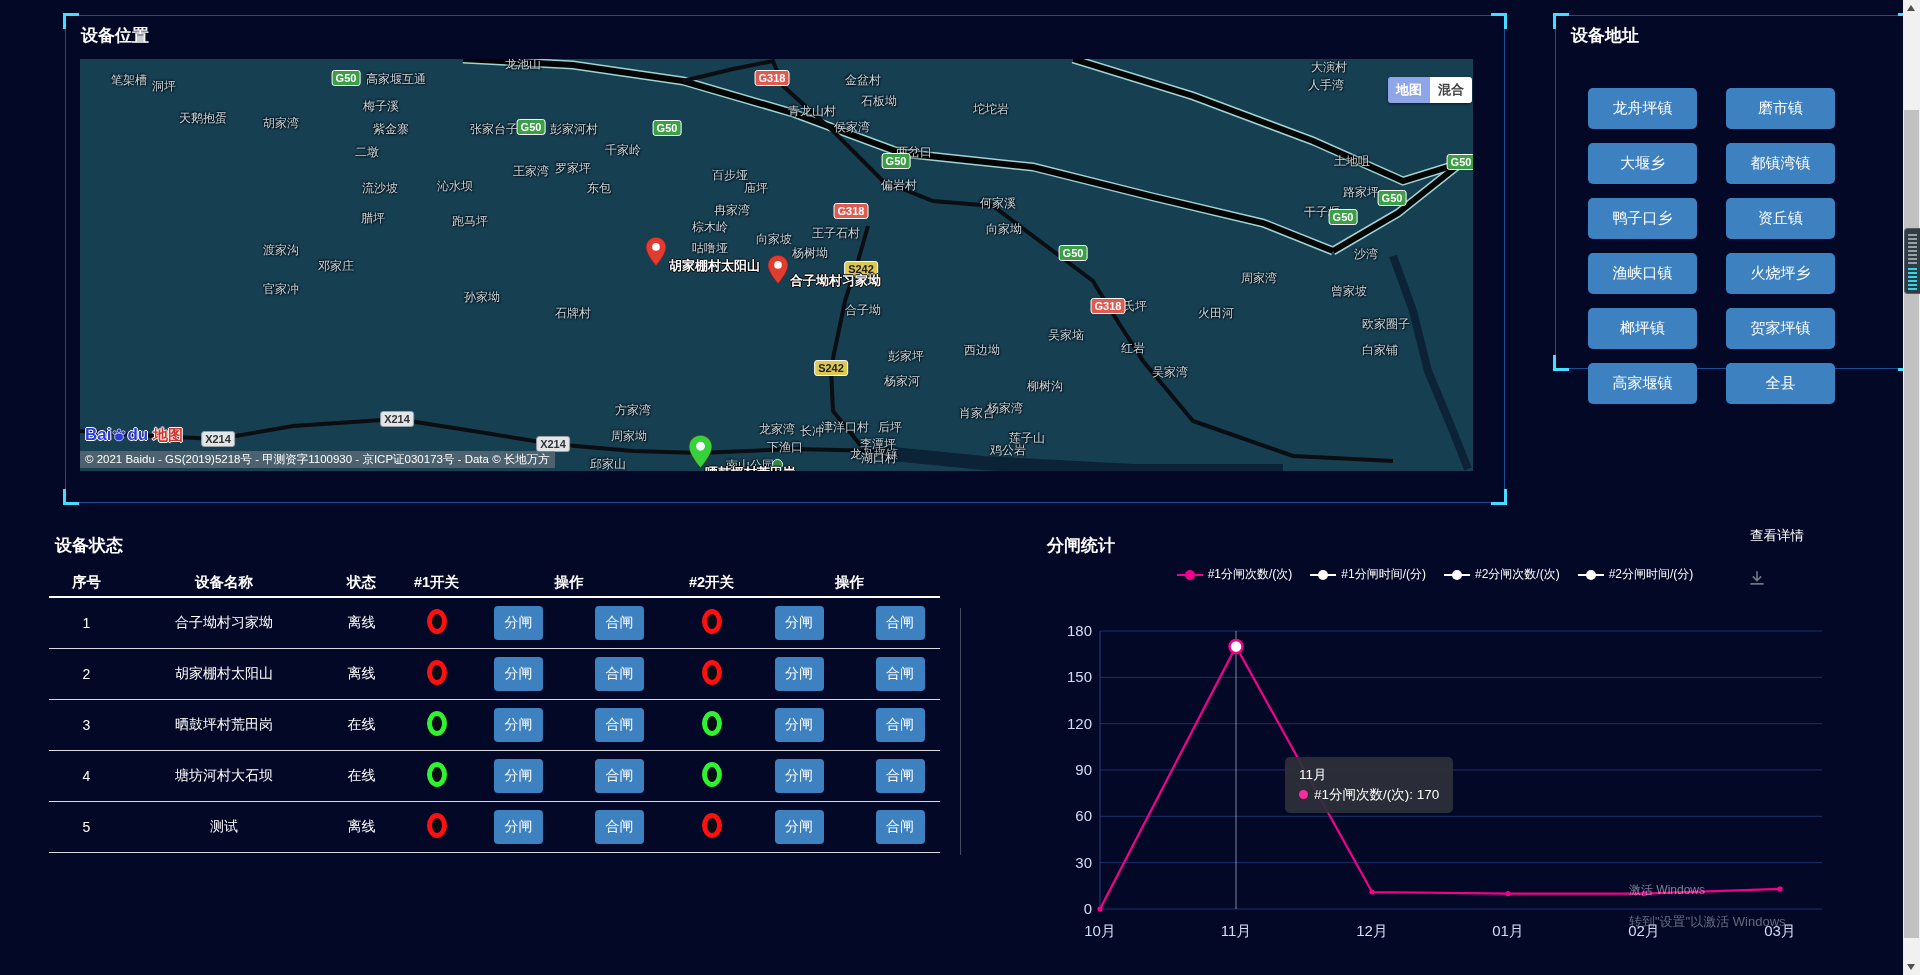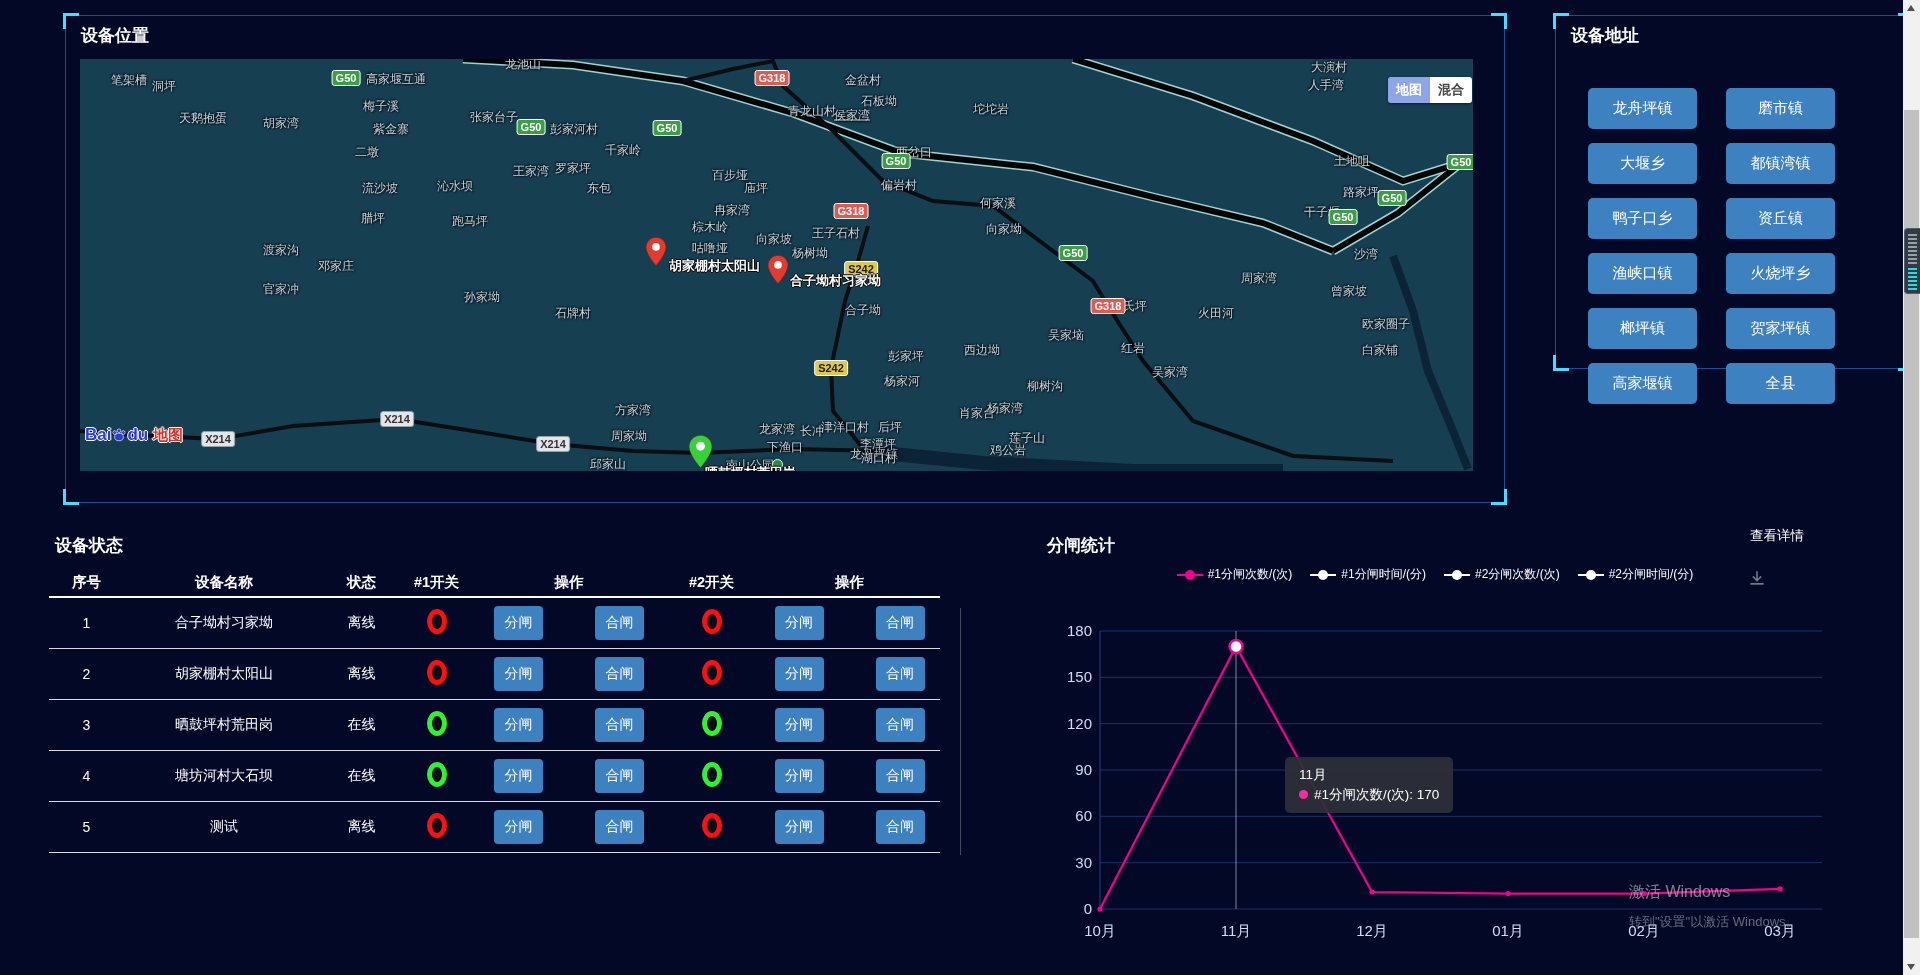--- a/index.html
+++ b/index.html
@@ -72,21 +72,21 @@
   .lg-item { display:flex; align-items:center; gap:5px; }
   .lg-mark { position:relative; width:26px; height:10px; }
   .lg-line { position:absolute; left:0; top:4px; width:26px; height:2px; }
   .lg-dot { position:absolute; left:8px; top:0; width:10px; height:10px; border-radius:50%; }
   #detail-link { position:absolute; left:1750px; top:527px; font-size:13.5px; color:#fff; cursor:pointer; }
   #dl-icon { position:absolute; left:1747px; top:568px; color:#70747e; }
   #tooltip { position:absolute; left:1285px; top:757px; background:rgba(46,48,56,.92);
     border-radius:5px; padding:8px 14px; font-size:13.5px; line-height:20px; white-space:nowrap; }
   #tooltip .tt-dot { display:inline-block; width:9px; height:9px; border-radius:50%;
     background:#ff2a9d; margin-right:6px; }
-  #wm1 { position:absolute; left:1629px; top:882px; font-size:16px; color:rgba(205,208,216,.6); }
+  #wm1 { position:absolute; left:1629px; top:882px; font-size:12px; color:rgba(205,208,216,.6); }
   #wm2 { position:absolute; left:1629px; top:913px; font-size:13px; color:rgba(205,208,216,.48); }
   #tbl-divider { position:absolute; left:960px; top:608px; width:1px; height:247px;
     background:rgba(220,228,236,.3); }
 
   
   #scrollbar { position:absolute; right:0; top:0; width:17px; height:975px; background:#f1f1f1; }
   #sb-thumb { position:absolute; left:1px; top:110px; width:15px; height:828px; background:#c1c1c1; }
   .sb-arrow { position:absolute; left:4px; width:0; height:0; border-left:4.5px solid transparent;
     border-right:4.5px solid transparent; }
   .sb-up { top:5px; border-bottom:6px solid #505050; }
@@ -133,39 +133,39 @@
         <span class="map-label" style="left: 301px; top: 47px;">梅子溪</span>
         <span class="map-label" style="left: 311px; top: 70px;">紫金寨</span>
         <span class="map-label" style="left: 287px; top: 93px;">二墩</span>
         <span class="map-label" style="left: 300px; top: 129px;">流沙坡</span>
         <span class="map-label" style="left: 293px; top: 159px;">腊坪</span>
         <span class="map-label" style="left: 201px; top: 191px;">渡家沟</span>
         <span class="map-label" style="left: 256px; top: 207px;">邓家庄</span>
         <span class="map-label" style="left: 201px; top: 230px;">官家冲</span>
         <span class="map-label" style="left: 375px; top: 127px;">沁水坝</span>
         <span class="map-label" style="left: 390px; top: 162px;">跑马坪</span>
-        <span class="map-label" style="left: 414px; top: 58px;">张家台子</span>
+        <span class="map-label" style="left: 414px; top: 70px;">张家台子</span>
         <span class="map-label" style="left: 494px; top: 70px;">彭家河村</span>
         <span class="map-label" style="left: 543px; top: 91px;">千家岭</span>
         <span class="map-label" style="left: 451px; top: 112px;">王家湾</span>
         <span class="map-label" style="left: 493px; top: 109px;">罗家坪</span>
         <span class="map-label" style="left: 519px; top: 129px;">东包</span>
         <span class="map-label" style="left: 650px; top: 116px;">百步垭</span>
         <span class="map-label" style="left: 652px; top: 151px;">冉家湾</span>
         <span class="map-label" style="left: 630px; top: 168px;">棕木岭</span>
         <span class="map-label" style="left: 630px; top: 189px;">咕噜垭</span>
         <span class="map-label" style="left: 694px; top: 180px; text-align: right;">向家坡</span>
         <span class="map-label" style="left: 676px; top: 129px;">庙坪</span>
         <span class="map-label" style="left: 402px; top: 238px;">孙家坳</span>
         <span class="map-label" style="left: 443px; top: 5px;">龙池山</span>
         <span class="map-label" style="left: 316px; top: 20px;">高家堰互通</span>
         <span class="map-label" style="left: 783px; top: 21px;">金盆村</span>
         <span class="map-label" style="left: 799px; top: 42px;">石板坳</span>
         <span class="map-label" style="left: 732px; top: 52px;">青龙山村</span>
-        <span class="map-label" style="left: 772px; top: 56px; text-decoration: underline;">侯家湾</span>
+        <span class="map-label" style="left: 772px; top: 68px;">侯家湾</span>
         <span class="map-label" style="left: 911px; top: 50px;">坨坨岩</span>
         <span class="map-label" style="left: 834px; top: 93px;">两岔口</span>
         <span class="map-label" style="left: 819px; top: 126px;">偏岩村</span>
         <span class="map-label" style="left: 918px; top: 144px;">何家溪</span>
         <span class="map-label" style="left: 924px; top: 170px;">向家坳</span>
         <span class="map-label" style="left: 756px; top: 174px;">王子石村</span>
         <span class="map-label" style="left: 1246px; top: 26px;">人手湾</span>
         <span class="map-label" style="left: 1249px; top: 8px; text-align: right;">大演村</span>
         <span class="map-label" style="left: 1272px; top: 102px;">土地咀</span>
         <span class="map-label" style="left: 1281px; top: 133px;">路家坪</span>
@@ -245,20 +245,21 @@
       <span class="mt sel">地图</span>
       <span class="mt unsel">混合</span>
     </div>
 
     <div id="baidu-logo"><span>Bai</span><svg width="16" height="15" viewBox="0 0 24 24" style="vertical-align:-2px">
           <ellipse cx="12" cy="16" rx="7" ry="6" fill="#2b3bdb" stroke="#fff"></ellipse>
           <circle cx="5" cy="9" r="3" fill="#2b3bdb" stroke="#fff"></circle>
           <circle cx="12" cy="6" r="3" fill="#2b3bdb" stroke="#fff"></circle>
           <circle cx="19" cy="9" r="3" fill="#2b3bdb" stroke="#fff"></circle>
         </svg><span>du</span> <span class="ditu">地图</span></div>
+    <div id="map-copyright">© 2021 Baidu - GS(2019)5218号 - 甲测资字1100930 - 京ICP证030173号 - Data © 长地万方</div>
   </div>
 </div>
 
 <div class="panel" style="left:1523px; top:15px; width:357px; height:354px;text-decoration:underline;">
   <span class="corner tl"></span>
   <span class="corner tr"></span>
   <span class="corner bl"></span>
   <span class="corner br"></span>
   <div class="panel-title">设备地址</div>
   <div id="addr-grid">

